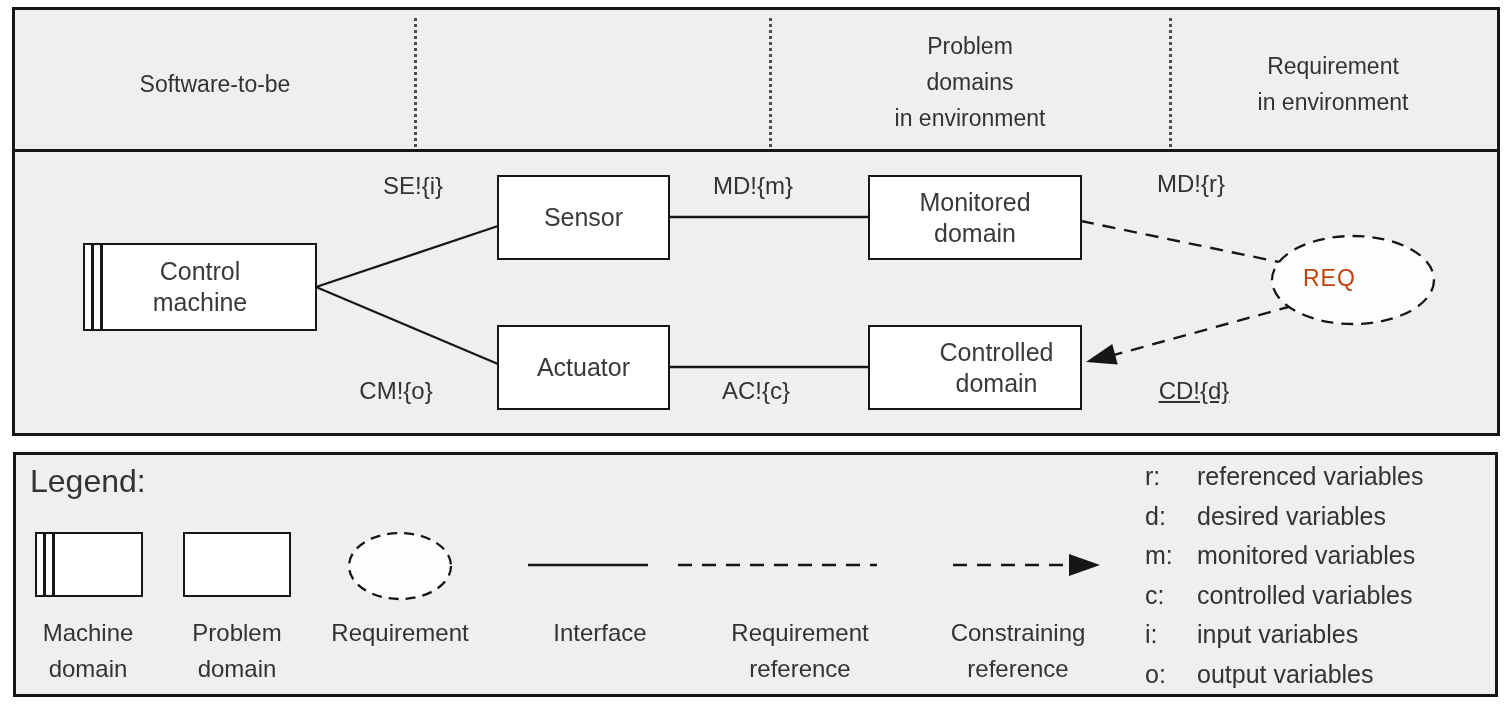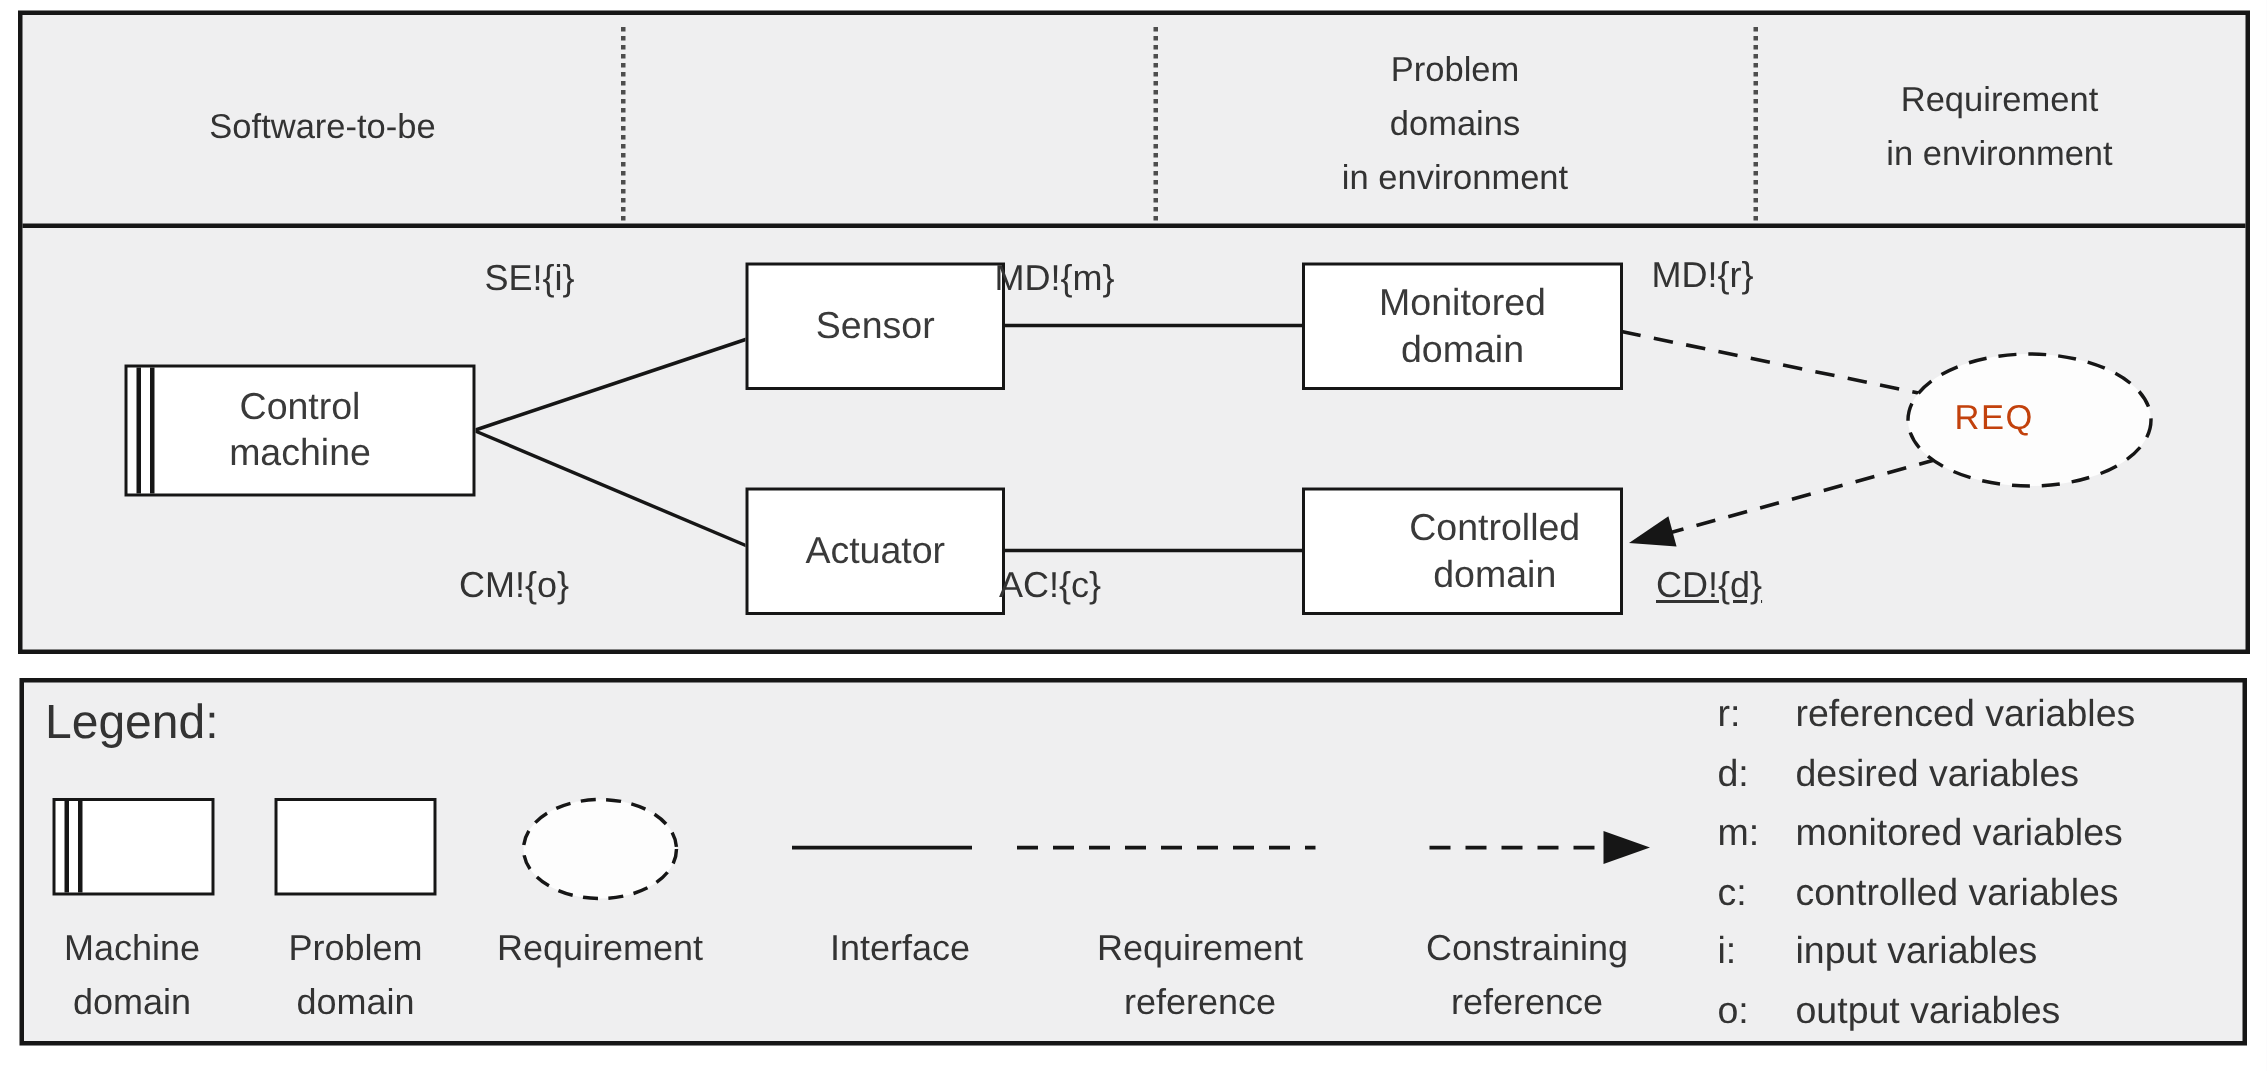--- a/index.html
+++ b/index.html
@@ -30,21 +30,21 @@
   .node span { display:block; }
   #node-control    { left:83px;  top:243px; width:234px; height:88px; }
   #node-sensor     { left:497px; top:175px; width:173px; height:85px; }
   #node-actuator   { left:497px; top:325px; width:173px; height:85px; }
   #node-monitored  { left:868px; top:175px; width:214px; height:85px; }
   #node-controlled { left:868px; top:325px; width:214px; height:85px;padding-left:43px; }
 
   .stripe { position:absolute; top:0; bottom:0; width:2.5px; background:#161616; }
   .stripe.s1 { left:6px; } .stripe.s2 { left:15px; }
 
-  .elabel { position:absolute; width:180px; text-align:left; font-size:24px; color:#333; z-index:3; }
+  .elabel { position:absolute; width:180px; text-align:center; font-size:24px; color:#333; z-index:3; }
   #lab-se  { left:323px;  top:172px; }
   #lab-mdm { left:663px;  top:172px; }
   #lab-mdr { left:1101px; top:170px; }
   #lab-cmo { left:306px;  top:377px; }
   #lab-acc { left:666px;  top:377px; }
   #lab-cdd { left:1104px; top:377px;text-decoration:underline; }
 
   #req-label { position:absolute; left:1303px; top:265px; width:100px; text-align:left;
                font-size:23px; letter-spacing:1px; color:#c2410c; z-index:3; }
 

